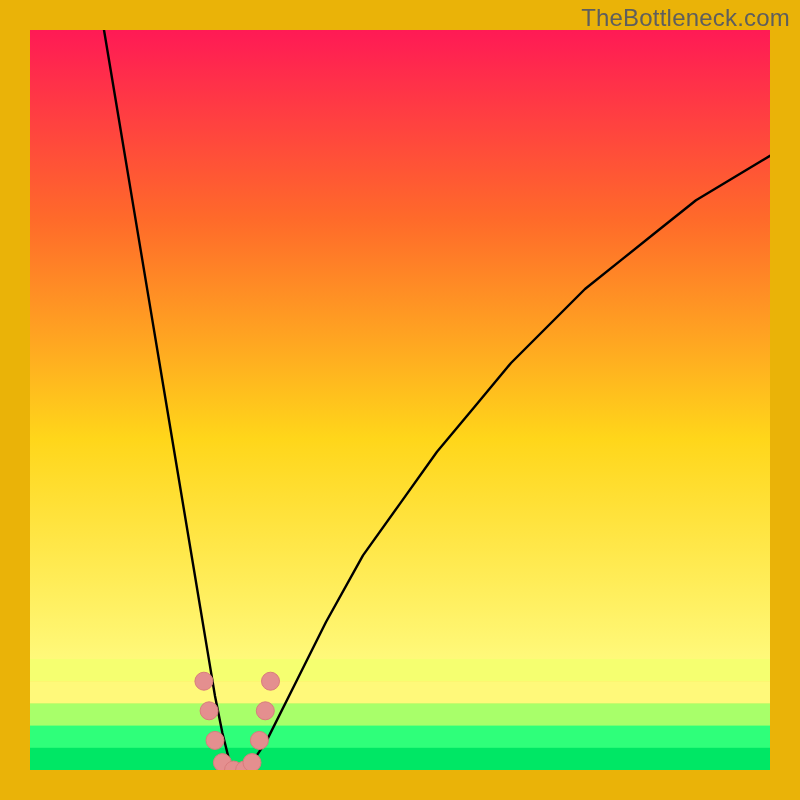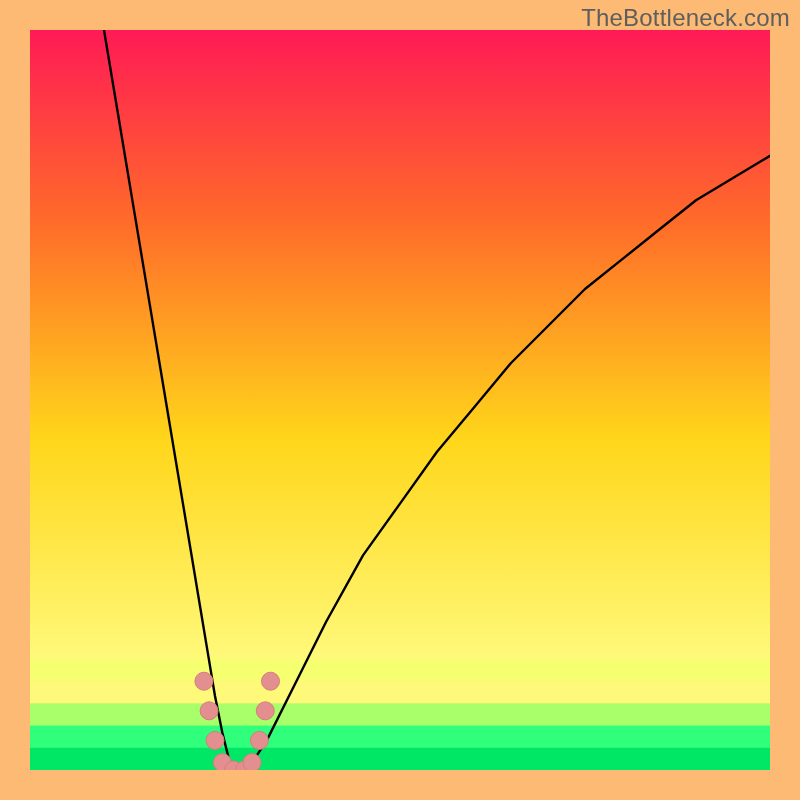--- a/index.html
+++ b/index.html
@@ -8,21 +8,21 @@
     width: 800px;
     height: 800px;
     background: #000;
     font-family: Arial, Helvetica, sans-serif;
     overflow: hidden;
   }
   .frame {
     position: relative;
     width: 800px;
     height: 800px;
-    background: #fdba74;
+    background: #eab308;
   }
   .watermark {
     position: absolute;
     top: 4px;
     right: 10px;
     color: #5e5e5e;
     font-size: 24px;
     font-weight: 500;
     letter-spacing: 0.2px;
     z-index: 5;

